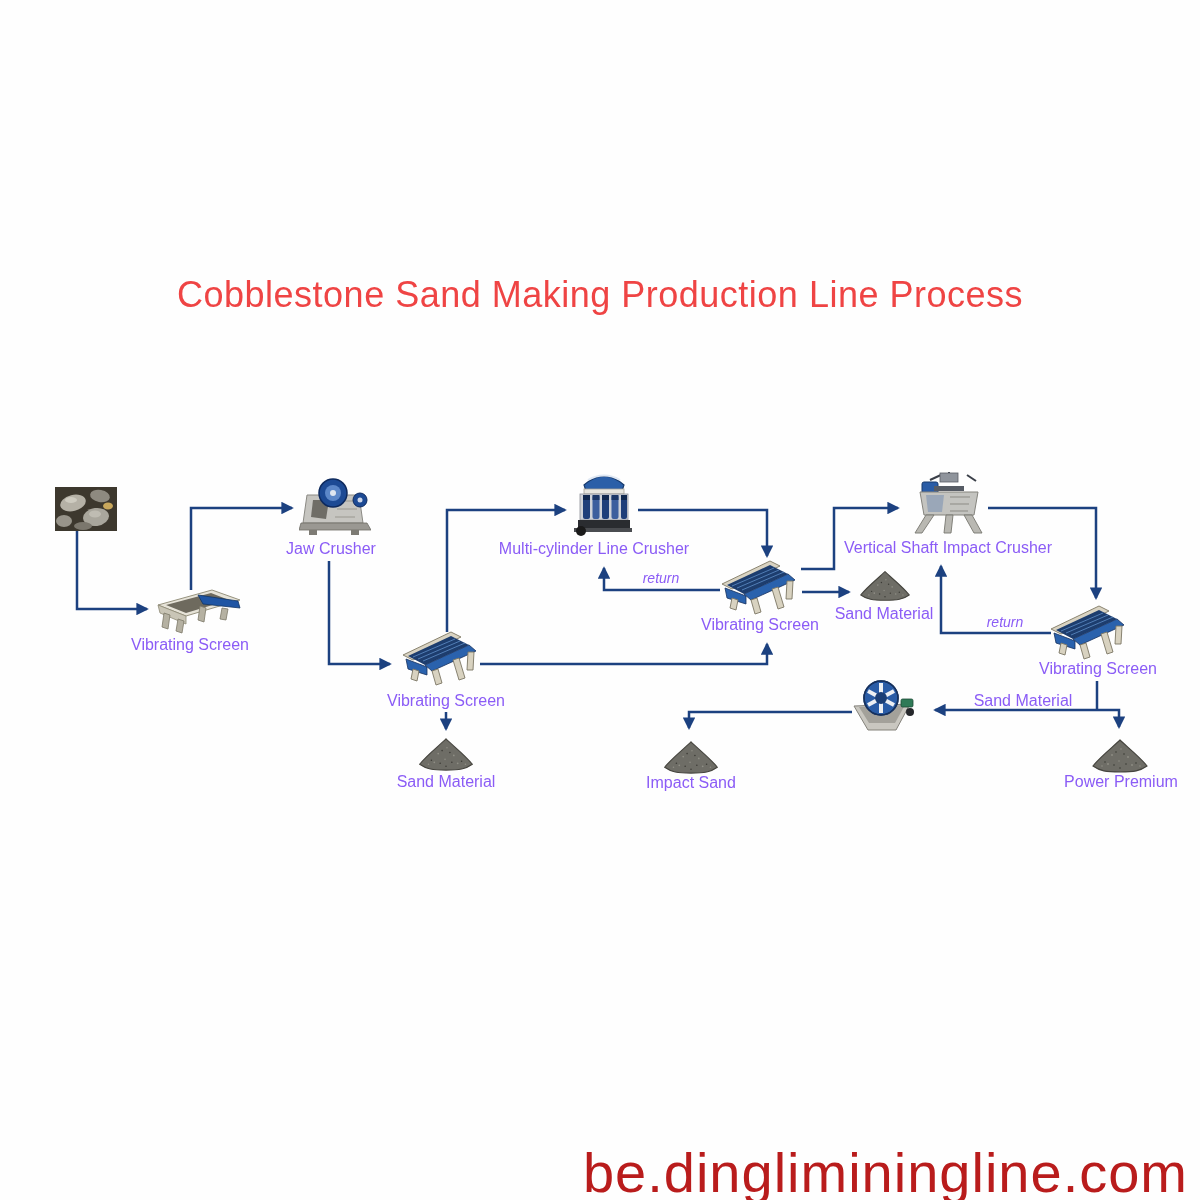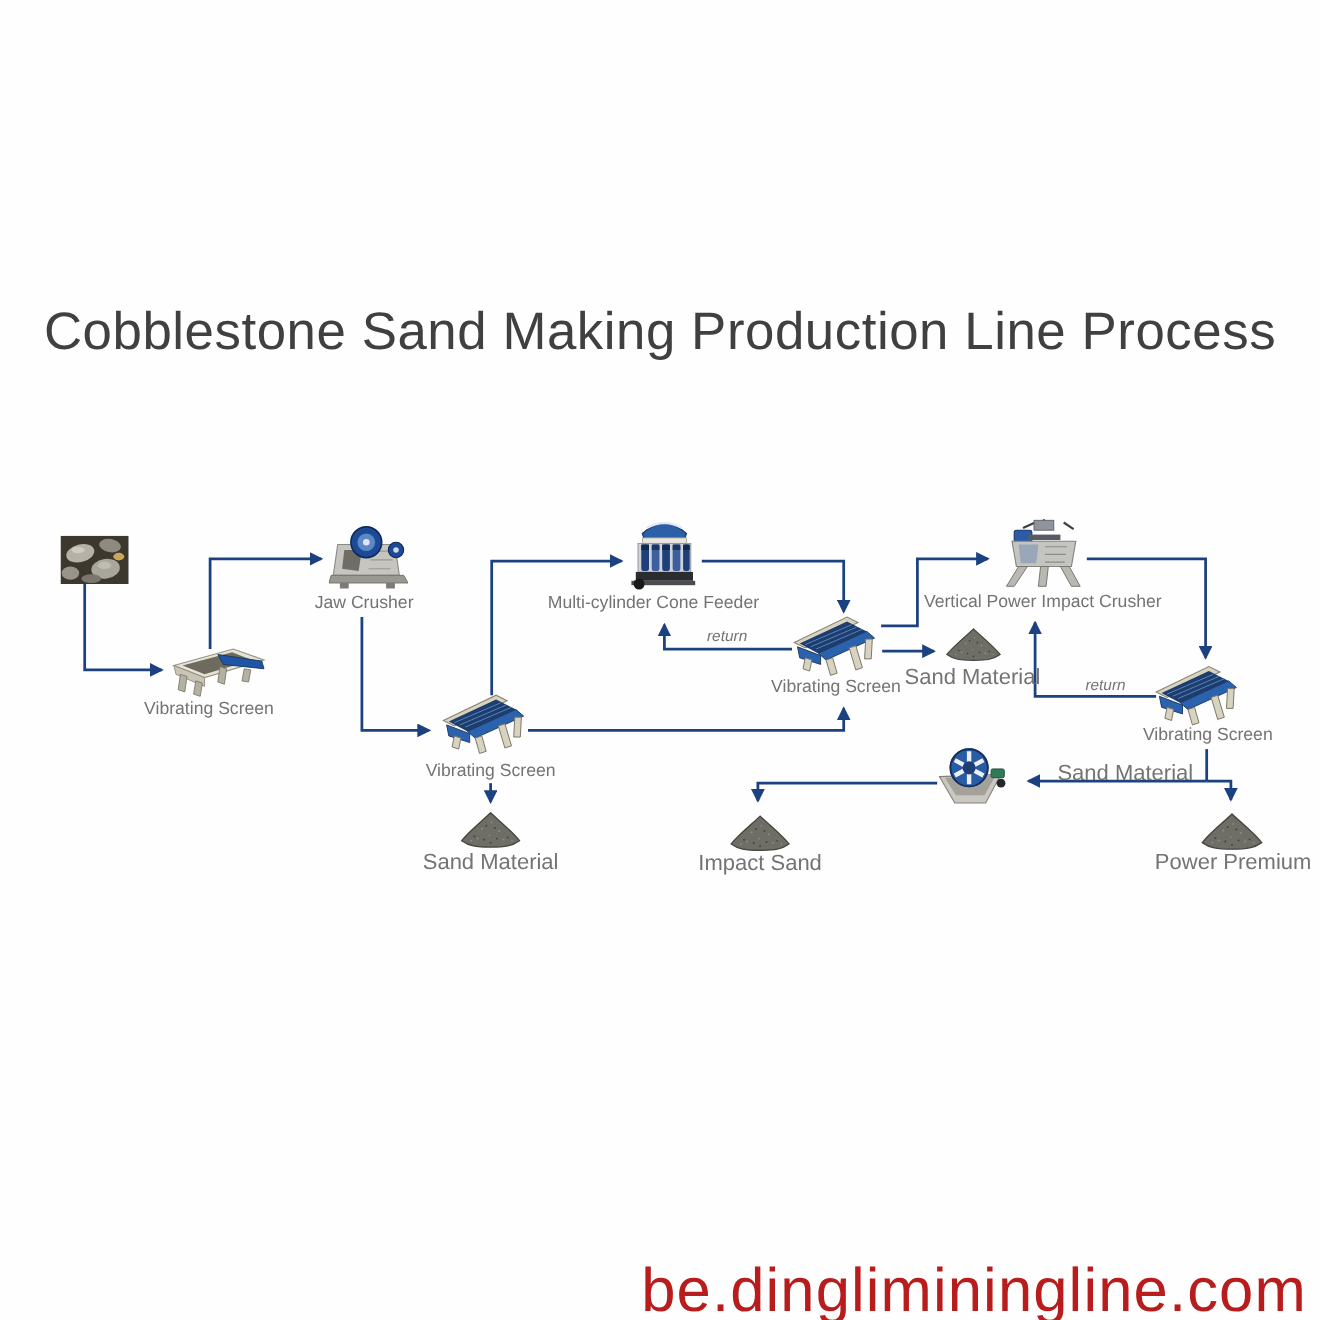--- a/index.html
+++ b/index.html
@@ -7,41 +7,41 @@
     position:relative;
     width:1200px;height:1200px;
     background:#fefefe;
     overflow:hidden;
     font-family:"Liberation Sans", sans-serif;
   }
   .title{
     position:absolute;
     left:0; right:0; top:274px;
     text-align:center;
-    font-size:48px;
+    font-size:36px;
     font-weight:500;
     letter-spacing:0.5px;
-    color:#404040;
+    color:#ef4444;
     white-space:nowrap;
   }
   .overlay{
     position:absolute; left:0; top:0;
   }
   .machine{
     position:absolute;
   }
   .label{
     position:absolute;
     transform:translateX(-50%);
     font-size:16px;
-    color:#737373;
+    color:#8b5cf6;
     white-space:nowrap;
     line-height:1.1;
   }
-  .label.small{ font-size:20px; }
+  .label.small{ font-size:16px; }
   .label.tiny{ font-size:14px;font-style:italic; }
   .watermark{
     position:absolute;
     right:12px; top:1140px;
     font-size:56px;
     letter-spacing:1px;
     color:#b91c1c;
     text-shadow:1px 1px 0 #ffffff;
     white-space:nowrap;
   }
@@ -248,24 +248,24 @@
       <use href="#sym-pile"></use>
     </svg>
 
   <svg class="machine" style="left:1089px;top:737px" width="62" height="38">
       <use href="#sym-pile"></use>
     </svg>
 
   <span class="label" style="left:190px;top:636px">Vibrating Screen</span>
   <span class="label" style="left:331px;top:540px">Jaw Crusher</span>
   <span class="label" style="left:446px;top:692px">Vibrating Screen</span>
-  <span class="label" style="left:594px;top:540px">Multi-cylinder Cone Feeder</span>
+  <span class="label" style="left:594px;top:540px">Multi-cylinder Line Crusher</span>
   <span class="label" style="left:760px;top:616px">Vibrating Screen</span>
   <span class="label small" style="left:884px;top:605px">Sand Material</span>
-  <span class="label" style="left:948px;top:539px">Vertical Power Impact Crusher</span>
+  <span class="label" style="left:948px;top:539px">Vertical Shaft Impact Crusher</span>
   <span class="label" style="left:1098px;top:660px">Vibrating Screen</span>
   <span class="label tiny" style="left:661px;top:571px">return</span>
   <span class="label tiny" style="left:1005px;top:615px">return</span>
   <span class="label small" style="left:1023px;top:692px">Sand Material</span>
   <span class="label small" style="left:446px;top:773px">Sand Material</span>
   <span class="label small" style="left:691px;top:774px">Impact Sand</span>
   <span class="label small" style="left:1121px;top:773px">Power Premium</span>
 
   <div class="watermark">be.dingliminingline.com</div>
 

